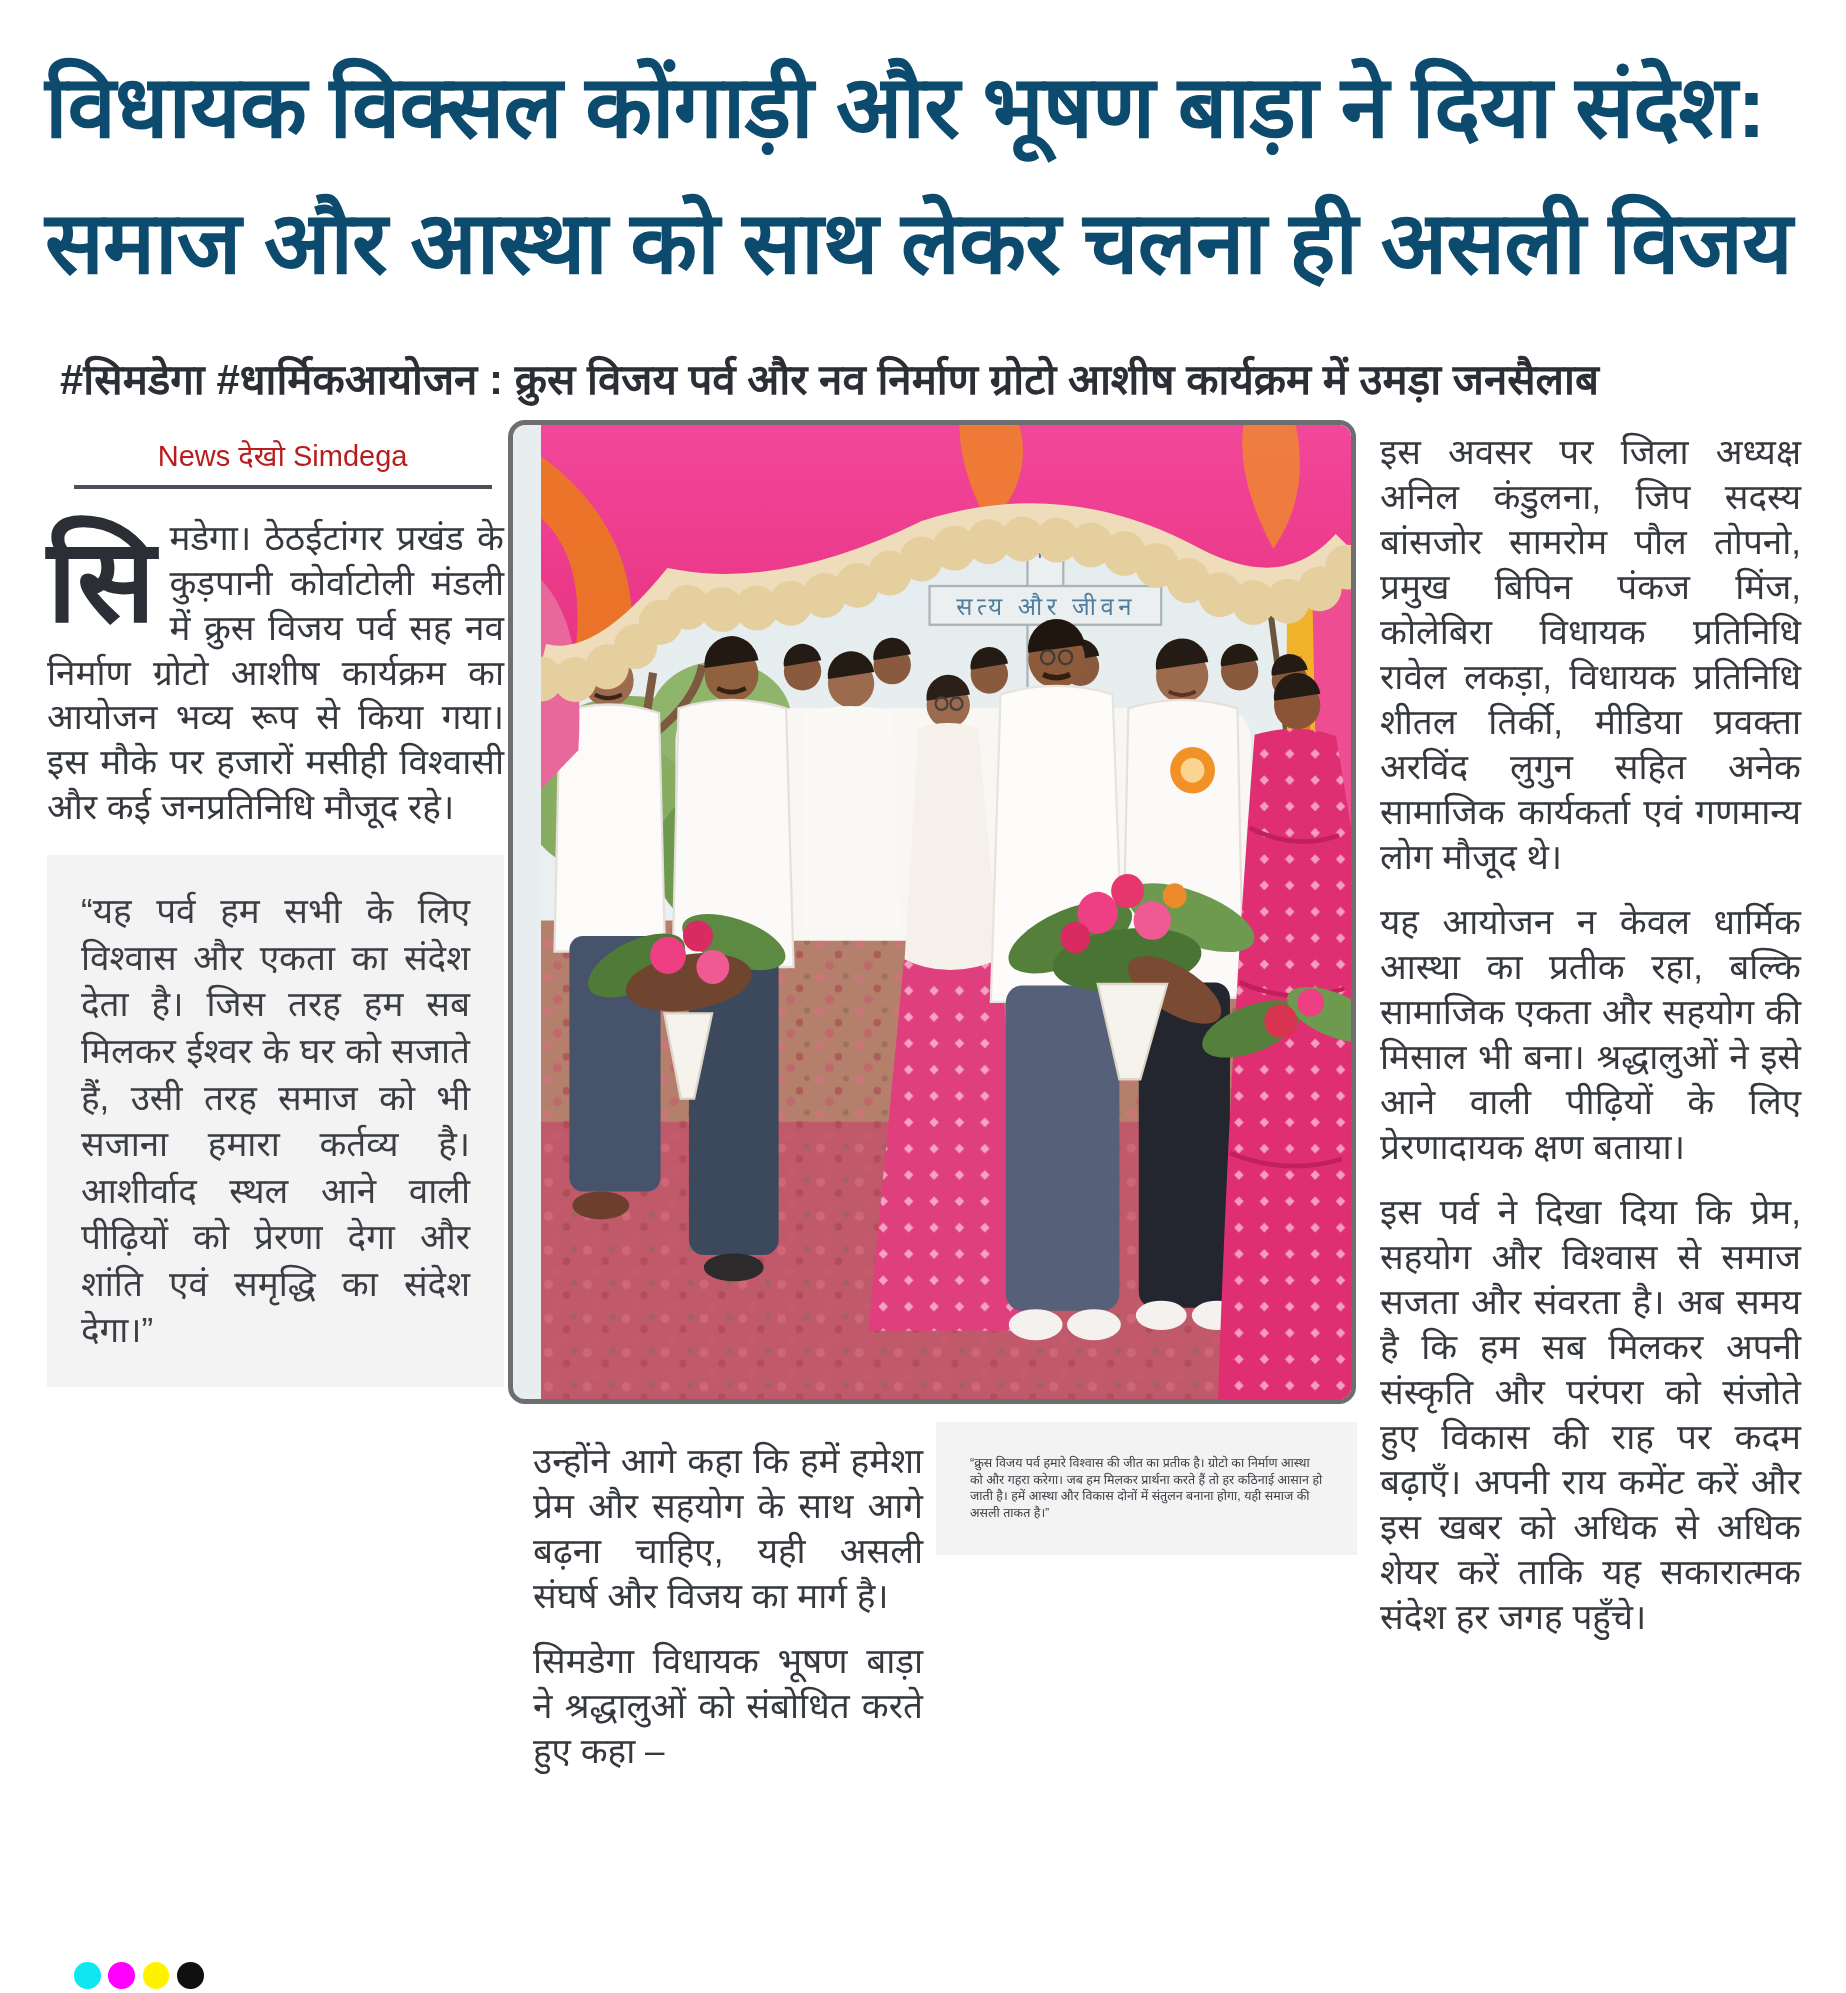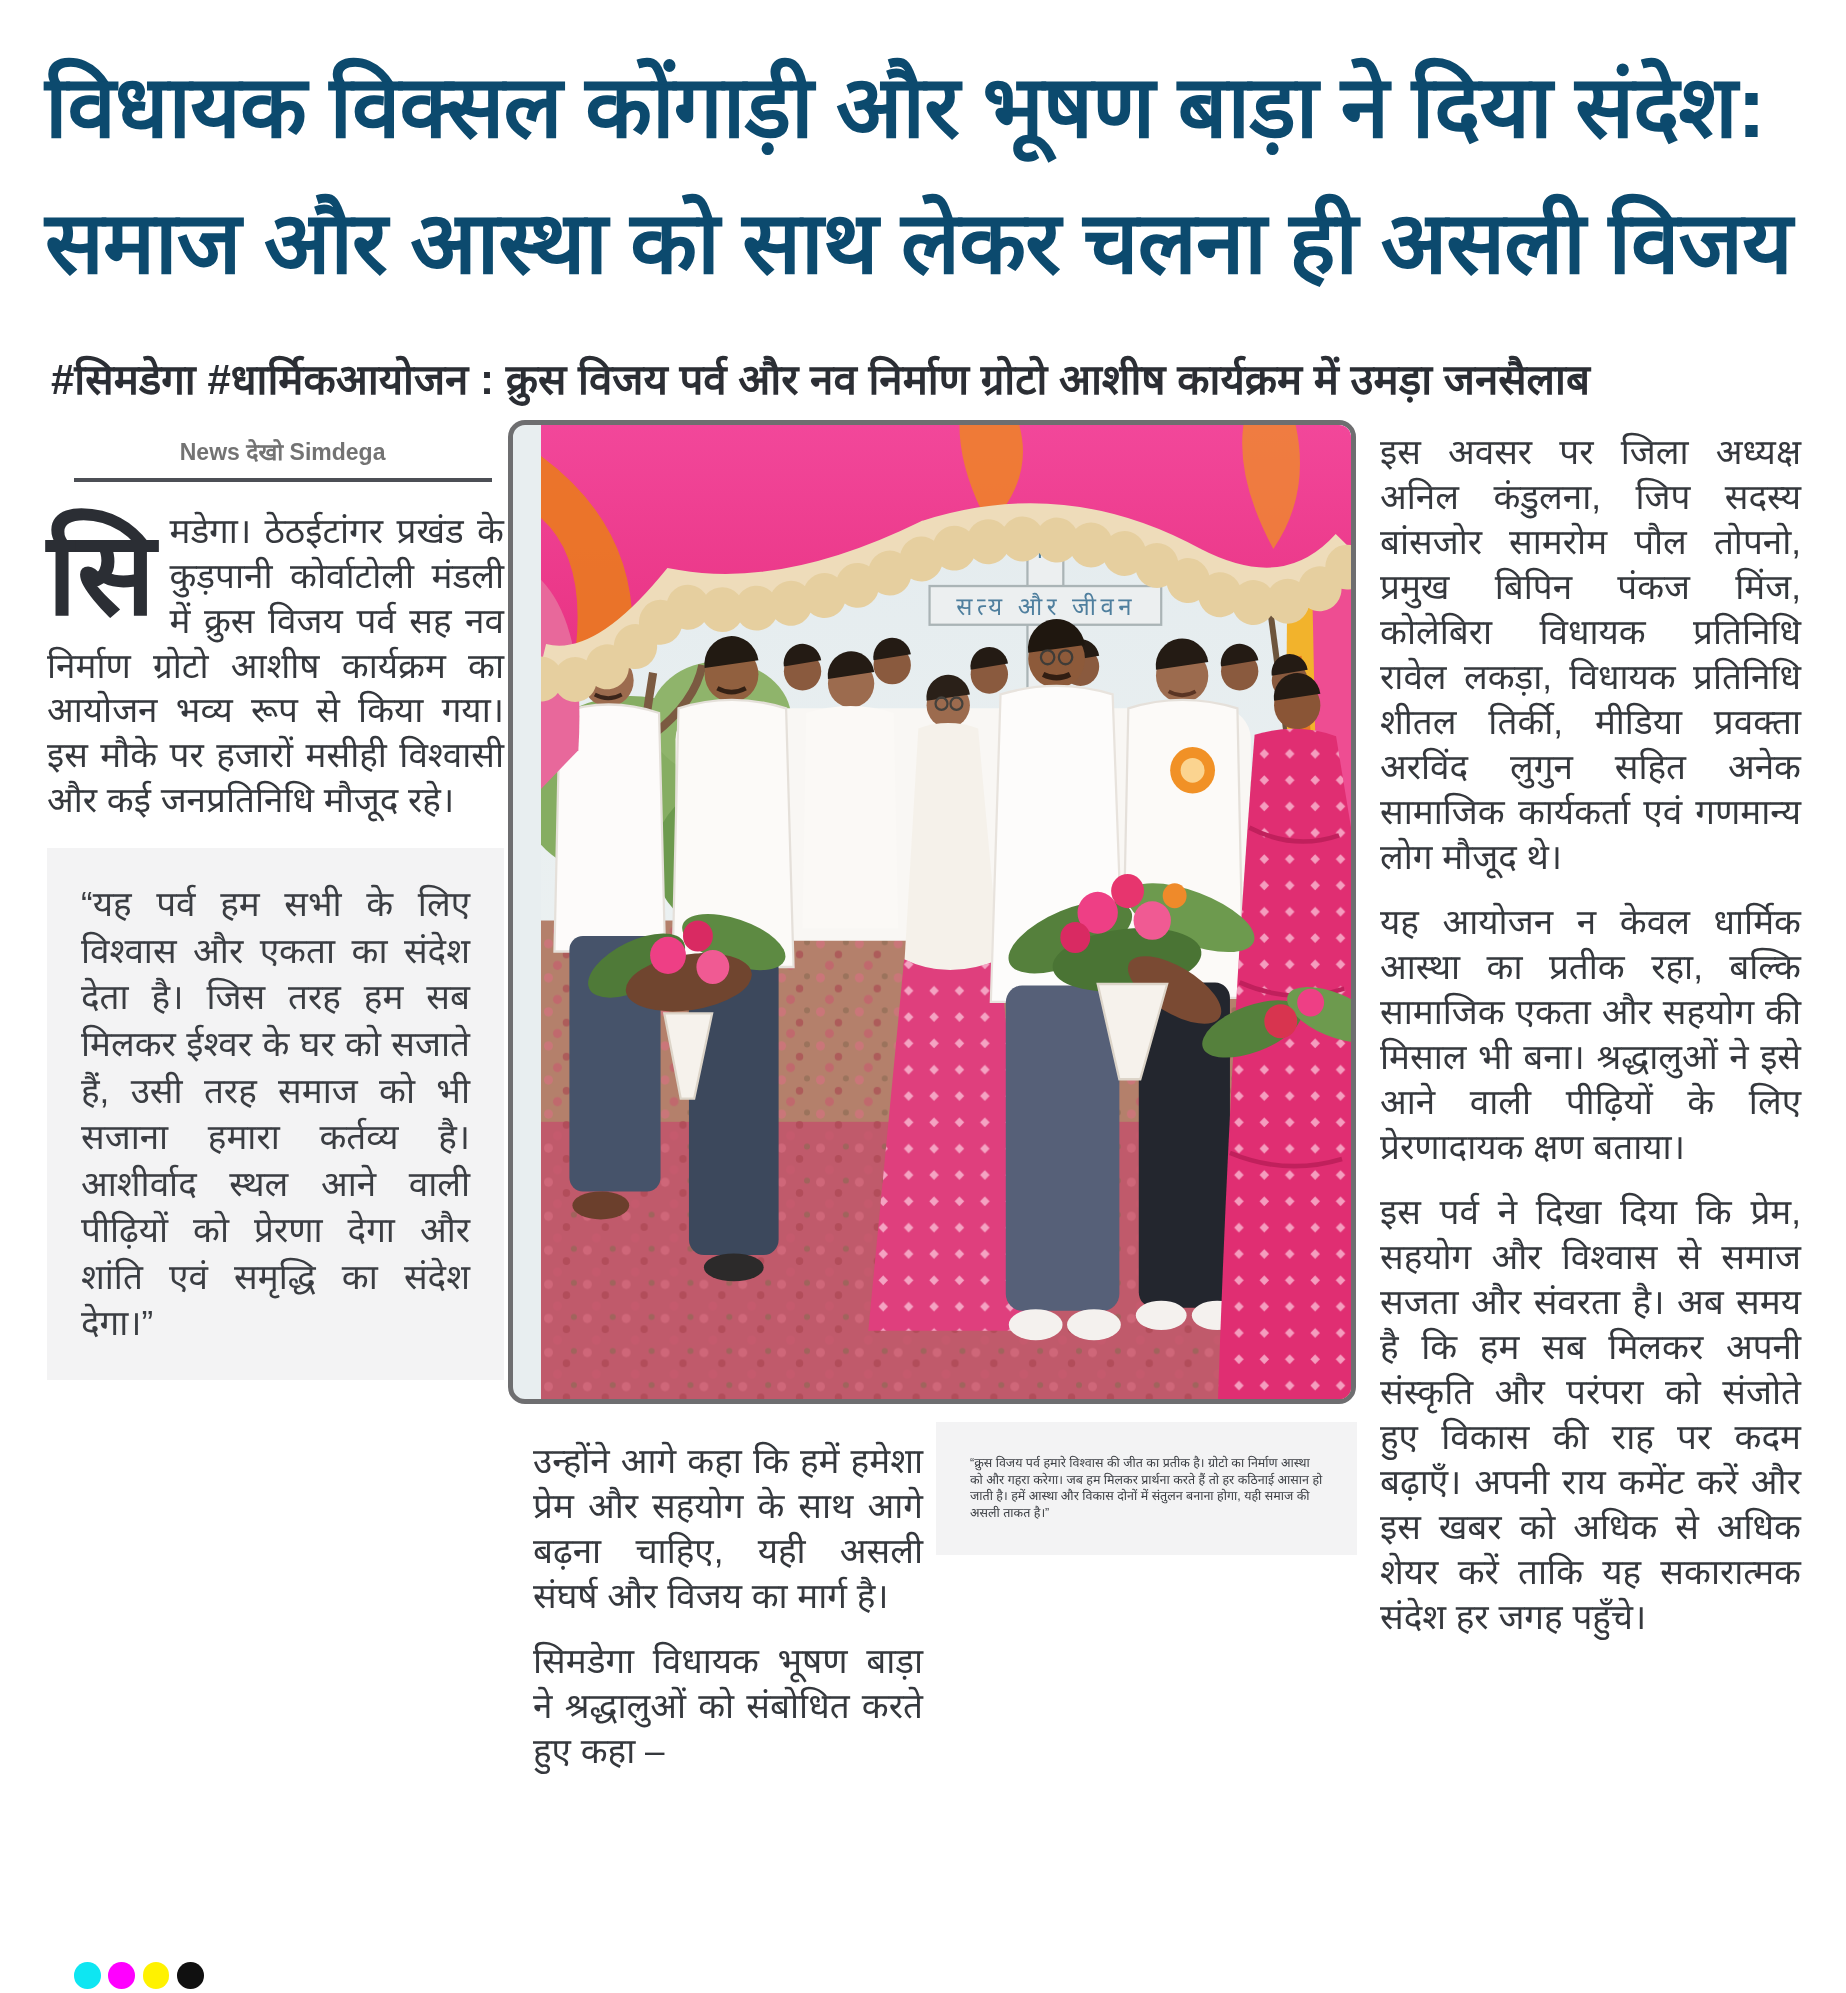--- a/index.html
+++ b/index.html
@@ -3,30 +3,30 @@
 <meta charset="utf-8">
 <style>
   html,body{margin:0;padding:0;background:#ffffff;}
   body{width:1846px;height:1993px;position:relative;overflow:hidden;
        font-family:"Liberation Sans","DejaVu Sans",sans-serif;color:#34373c;}
   .abs{position:absolute;}
   
   #headline{left:45px;top:39px;width:1768px;font-size:87px;font-weight:800;
             color:#0c4a6e;line-height:1.56;letter-spacing:-0.8px;}
   
-  #subheadline{left:51px;top:349px;width:1776px;font-size:42px;font-weight:700;color:#2b2e34;}
+  #subheadline{left:60px;top:349px;width:1776px;font-size:42px;font-weight:700;color:#2b2e34;}
   
   .col p{margin:0 0 20.3px 0;font-size:35px;line-height:1.285;text-align:justify;color:#35383d;}
   #left-col{left:47px;top:435px;width:457px;}
   #mid-col{left:533px;top:1439px;width:390px;}
   #right-col{left:1380px;top:430px;width:421px;}
   
   .brand-wrap{width:418px;margin:0 0 26.6px 26.6px;text-align:center;
               border-bottom:4.7px solid #4c4f55;padding-bottom:11px;}
-  .brand{font-size:23px;font-weight:700;color:#737373;}
+  .brand{font-size:29px;font-weight:400;color:#b91c1c;}
   
   .dropcap{float:left;font-size:116px;line-height:.78;font-weight:700;
            color:#2b2e34;padding:20.3px 14px 0 0;}
   
   .quote-box{background:#f3f3f4;padding:33px 34px;margin-top:25px;}
   .quote-box p{margin:0;color:#3a3d42;line-height:1.33;}
   #quote-col{left:936px;top:1422px;width:421px;}
   #quote-col .quote-box{margin-top:0;}
   
   #photo-frame{left:508px;top:420px;width:848px;height:984px;border:5.5px solid #6e6e70;

